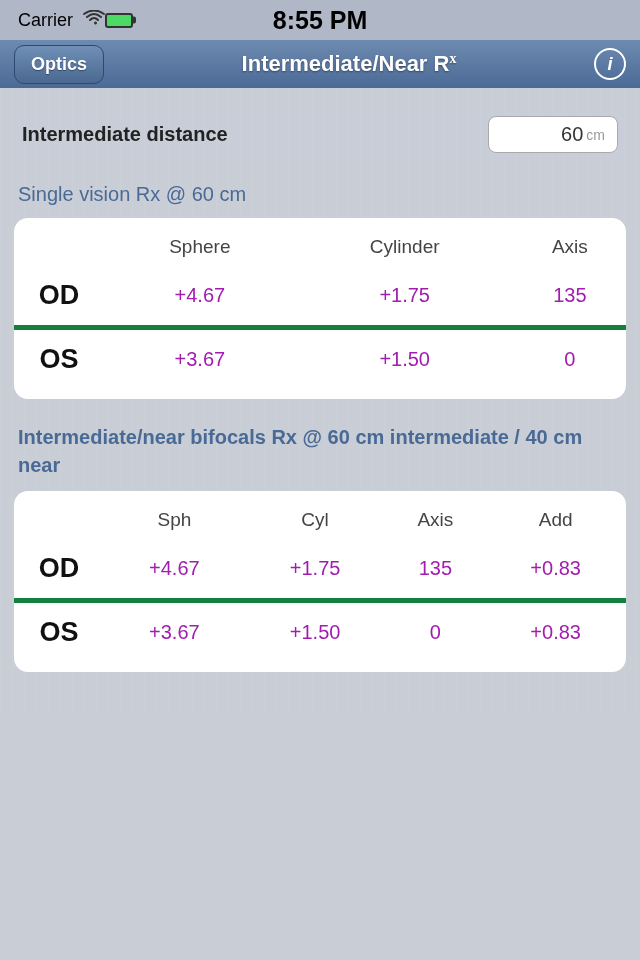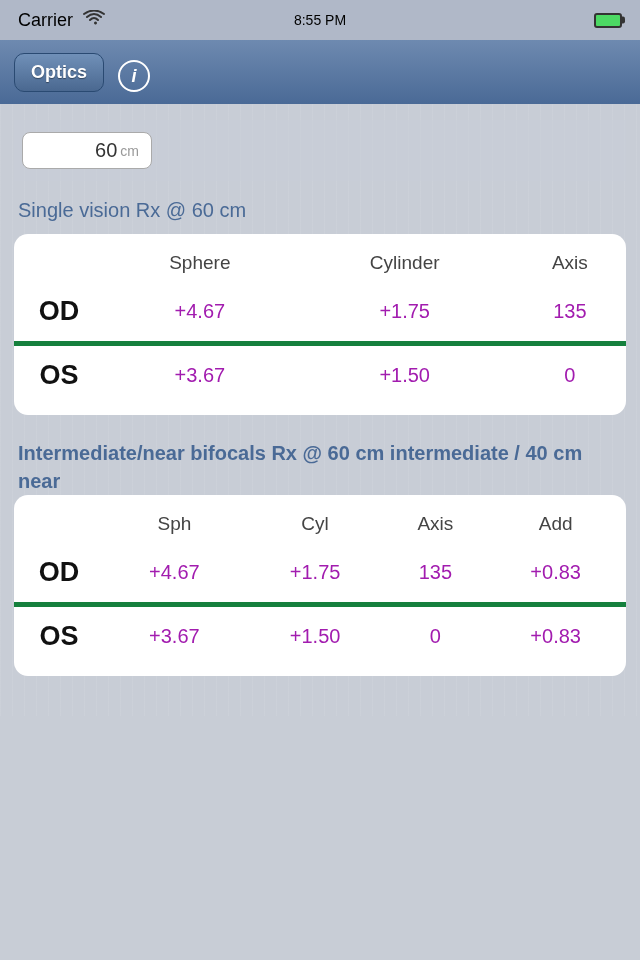--- a/index.html
+++ b/index.html
@@ -12,40 +12,39 @@
       background: #c8cdd6;
       overflow-x: hidden;
     }
 
     
     .status-bar {
       background: #b0b8c8;
       height: 40px;
       display: flex;
       align-items: center;
-      justify-content: space-between;
       padding: 0 18px;
       font-size: 18px;
       font-weight: 600;
     }
     .status-left {
       display: flex;
       align-items: center;
       gap: 10px;
     }
     .status-carrier {
       font-size: 18px;
       font-weight: 500;
     }
     .wifi-icon {
       font-size: 16px;
     }
     .status-time {
-      font-size: 14px;
-      font-weight: 400;
+      font-size: 25px;
+      font-weight: 700;
       position: absolute;
       left: 50%;
       transform: translateX(-50%);
     }
     .status-right {
       display: flex;
       align-items: center;
       gap: 6px;
     }
     .battery {
@@ -64,23 +63,23 @@
       transform: translateY(-50%);
       width: 3px;
       height: 7px;
       background: #333;
       border-radius: 0 2px 2px 0;
     }
 
     
     .nav-bar {
       background: linear-gradient(to bottom, #6e8ab0, #4a6a96);
-      height: 64px;
-      display: flex;
-      align-items: flex-end;
+      height: 48px;
+      display: flex;
+      align-items: center;
       padding: 12px 14px;
       gap: 14px;
       position: relative;
     }
 
     .back-btn {
       background: linear-gradient(to bottom, #7090b8, #4a6890);
       border: 1px solid #2a4a72;
       border-radius: 10px;
       color: white;
@@ -219,21 +218,21 @@
 
     .table-grid tr + tr td {
       border-top: 5px solid #15803d;
     }
 
     
     .bifocals-header {
       font-size: 20px;
       font-weight: 700;
       color: #4a6a96;
-      margin: 4px 0 0 4px;
+      margin: 4px 0 12px 4px;
       line-height: 1.4;
     }
 
     
     .rx-symbol {
       font-family: serif;
       font-style: normal;
     }
   </style>
 </head>
@@ -252,26 +251,30 @@
     </span>
   </div>
   <span class="status-time">8:55 PM</span>
   <div class="status-right">
     <div class="battery"></div>
   </div>
 </div>
 
 <div class="nav-bar">
   <button class="back-btn">Optics</button>
+  <span class="nav-title">
+    <span>Intermediate/Near R<span class="rx-symbol" style="font-size:20px; vertical-align: super; font-size: 14px;">x</span></span>
+  </span>
   <button class="info-btn">i</button>
 </div>
 
 <div class="content">
 
   <div class="distance-row">
+    <span class="distance-label">Intermediate distance</span>
     <div class="distance-input-wrap">
       <span class="distance-value">60</span>
       <span class="distance-unit">cm</span>
     </div>
   </div>
 
   <div class="section-header">
     <span>Single vision Rx @ 60 cm</span>
   </div>
 

